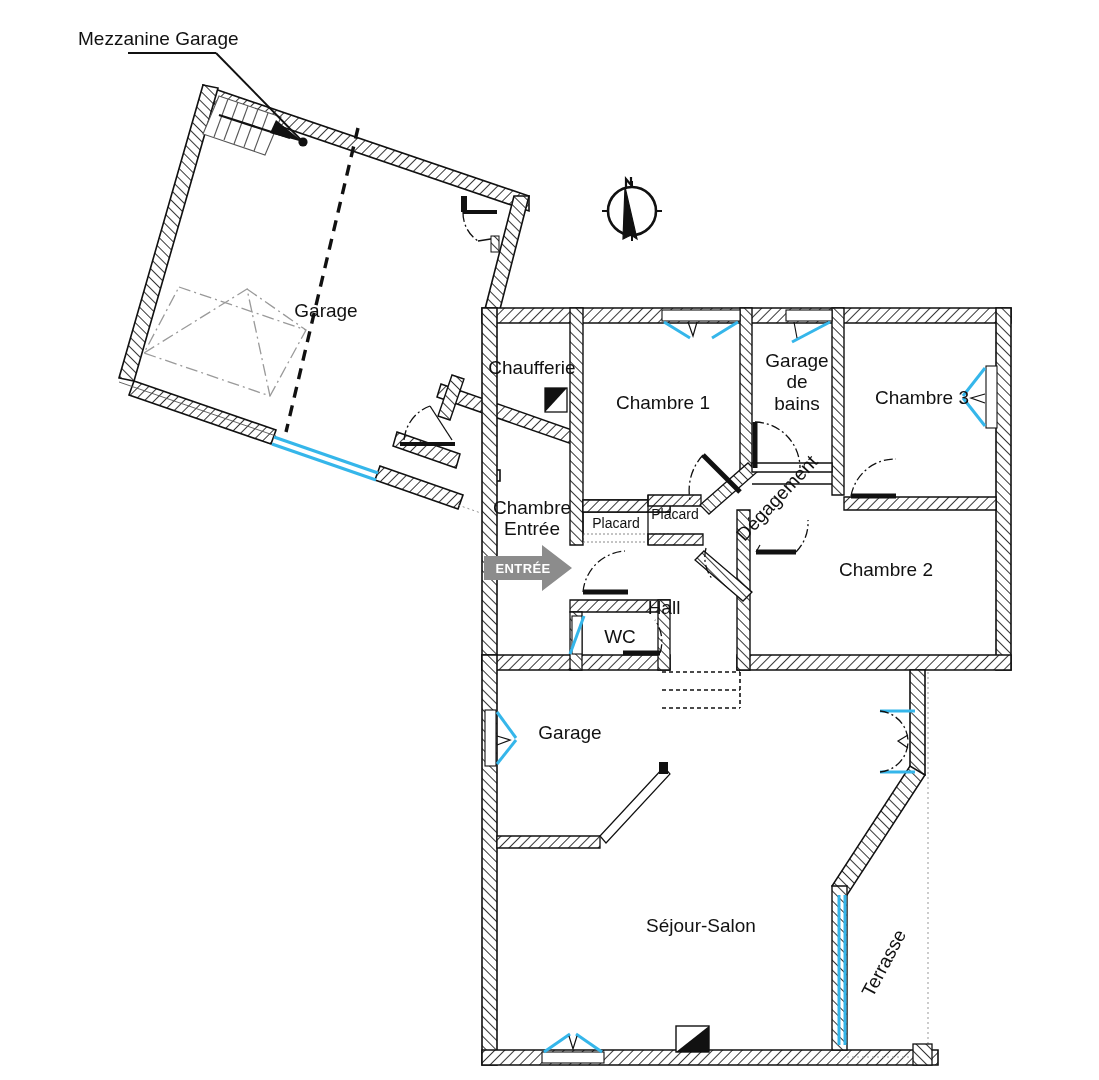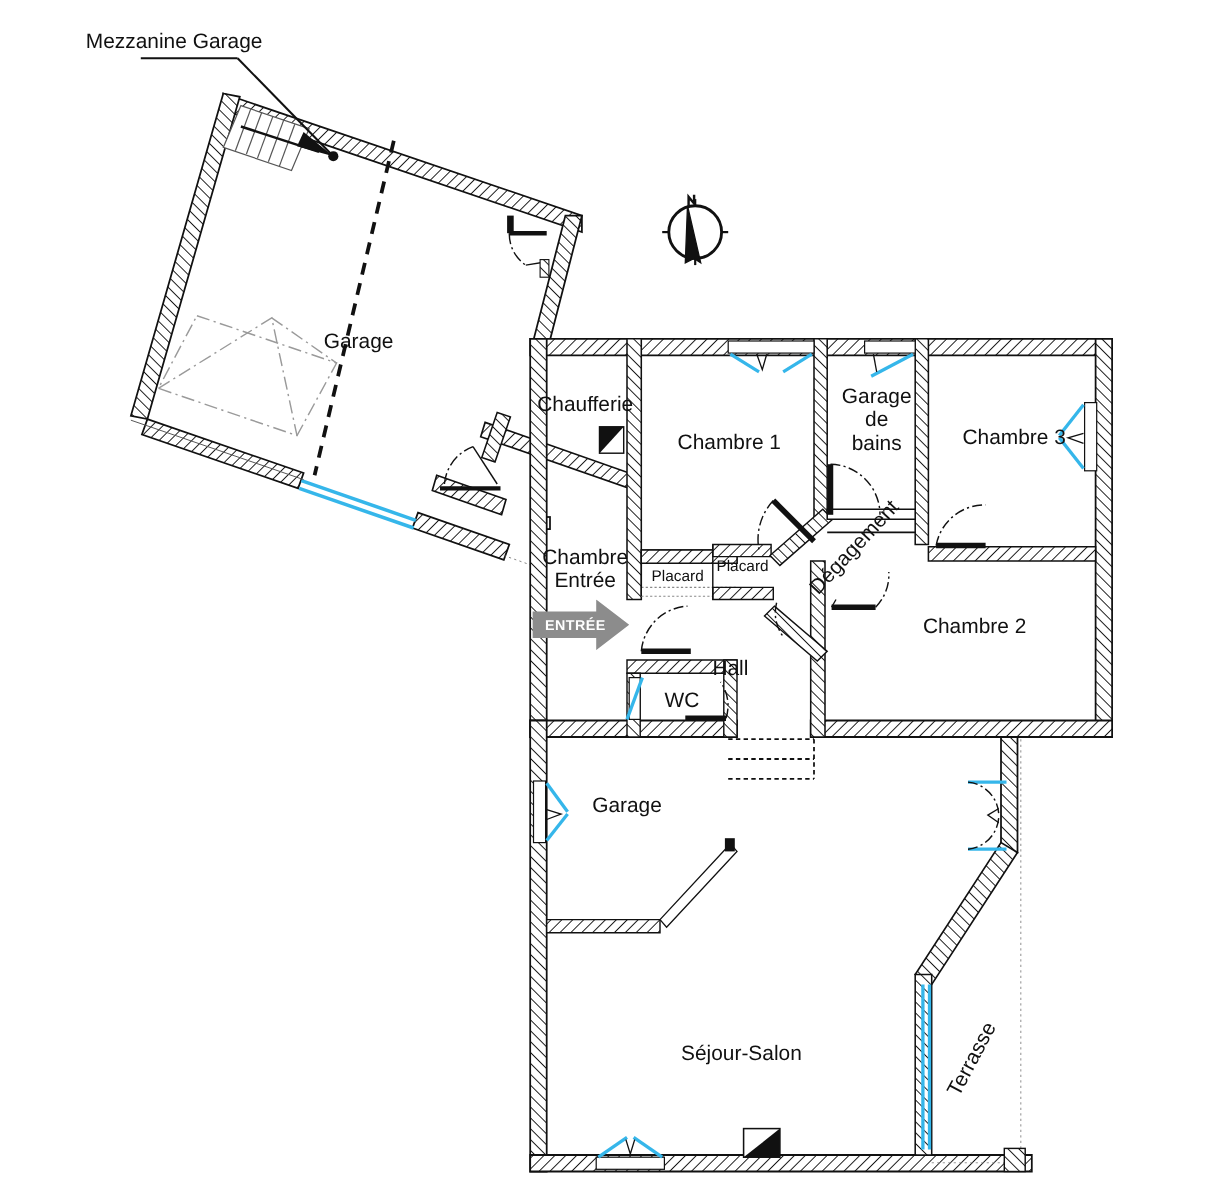--- a/index.html
+++ b/index.html
@@ -342,21 +342,21 @@
 <div class="lbl small center" style="left:616px;top:524px;">Placard</div>
 
 <div class="lbl small center" style="left:675px;top:515px;">Placard</div>
 
 <div class="lbl room center" style="left:664px;top:589px;margin-top:19px;">Hall</div>
 
 <div class="lbl room center" style="left:620px;top:637px;">WC</div>
 
 <div class="lbl room center" style="left:570px;top:733px;">Garage</div>
 
-<div class="lbl room center" style="left:674px;top:926px;margin-top:32px;">Séjour-Salon</div>
+<div class="lbl room center" style="left:701px;top:926px;">Séjour-Salon</div>
 
 <div class="lbl room center rot" style="left:884px;top:963px;transform:translate(-50%,-50%) rotate(-62deg);">Terrasse</div>
 
 <svg style="position:absolute;left:484px;top:545px;width:88px;height:46px;" viewBox="0 0 88 46">
   <polygon points="0,11 58,11 58,0 88,23 58,46 58,35 0,35" fill="#8c8c8c"></polygon>
 </svg>
 <div class="entree-text" style="left:523px;top:568px;">ENTRÉE</div>
 
 </div>
 

